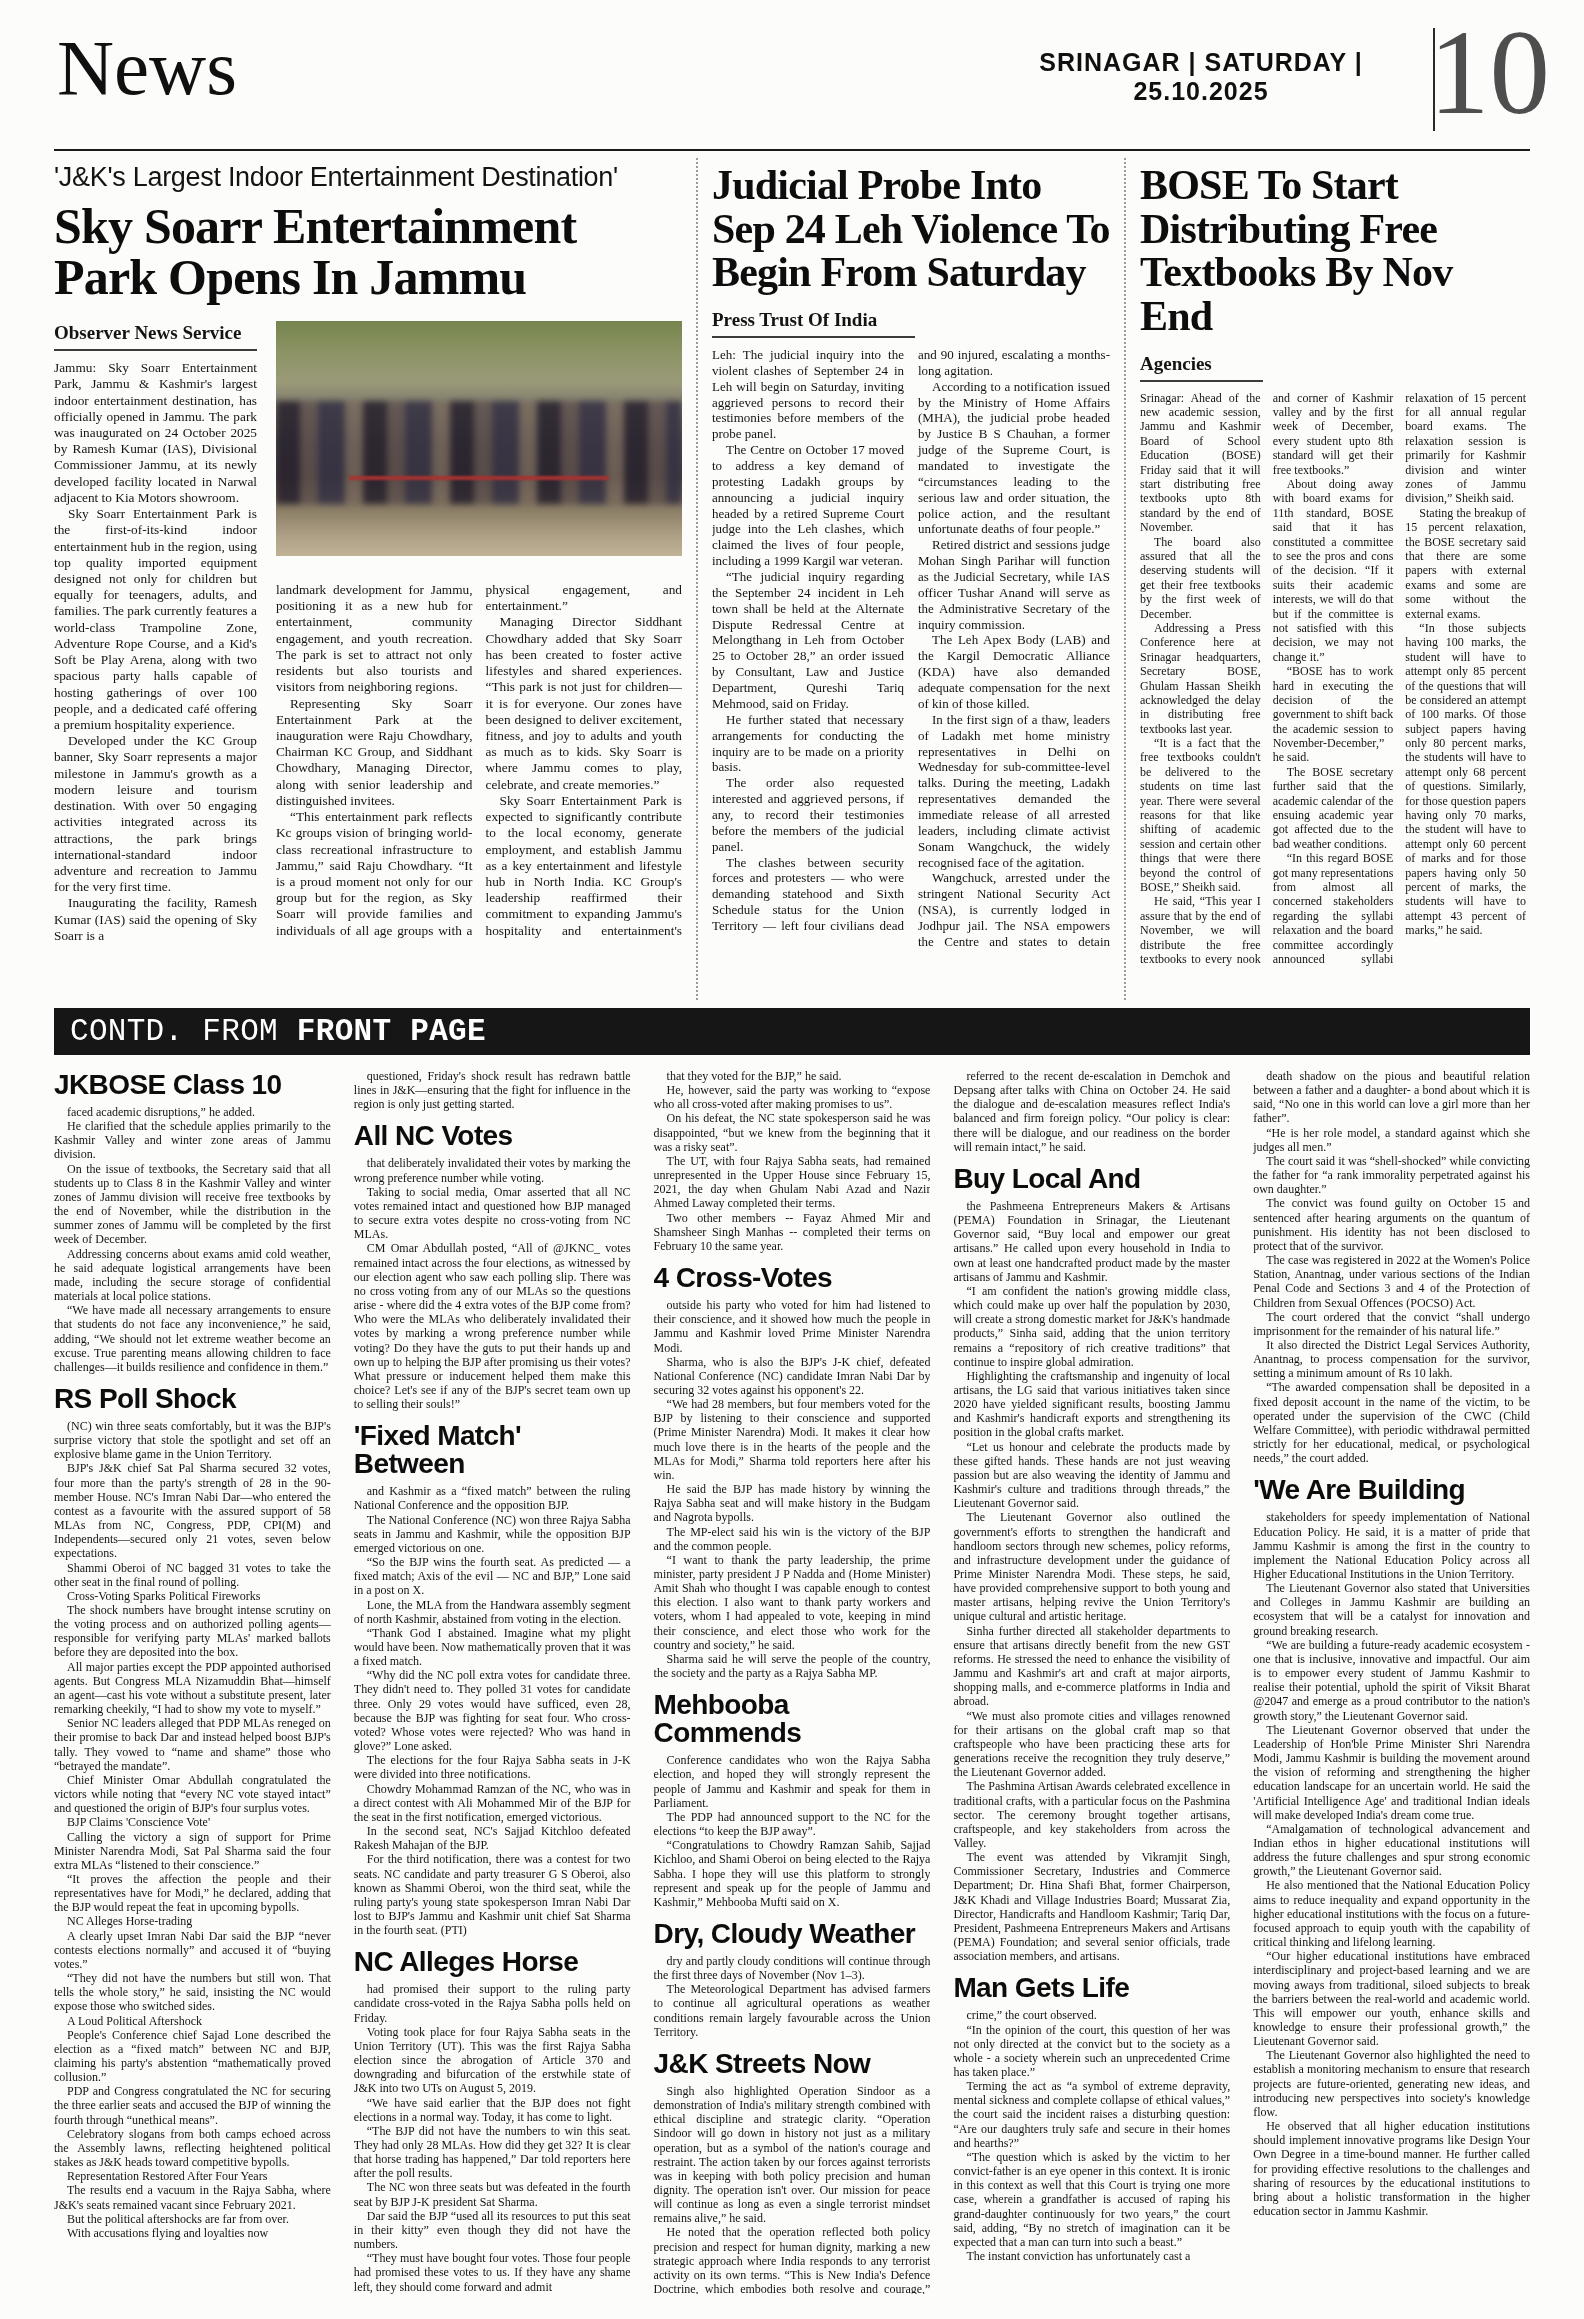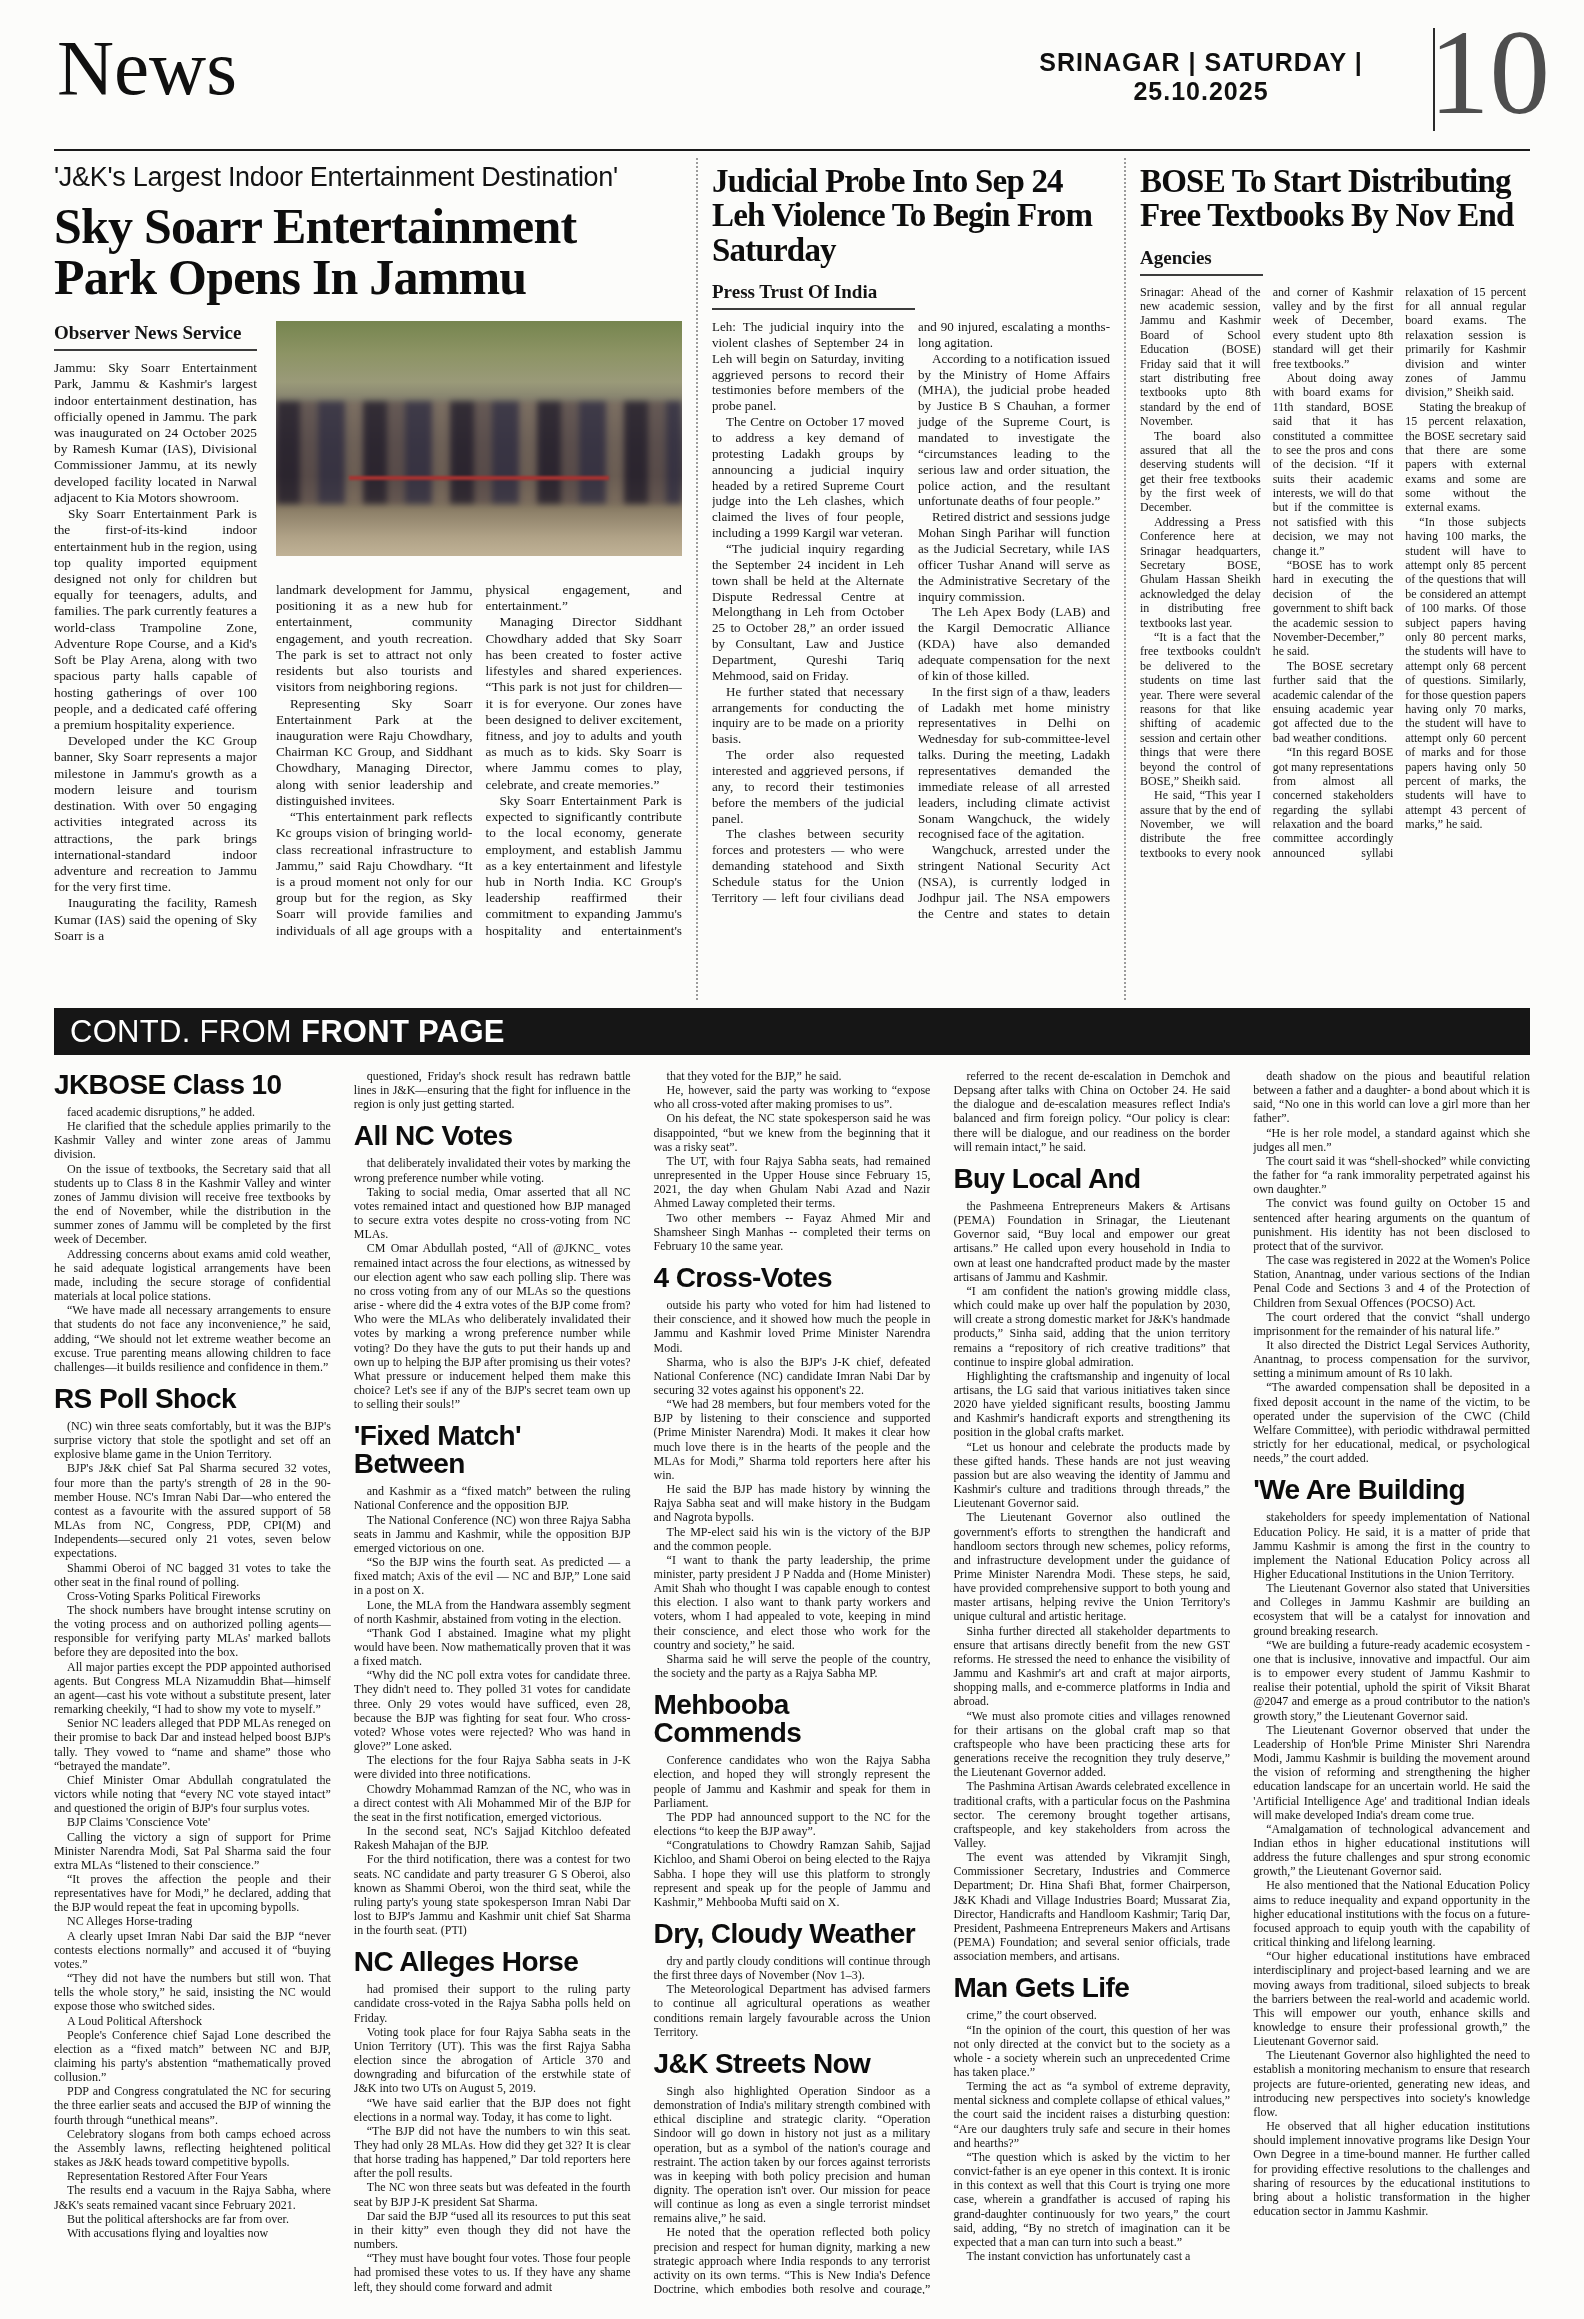--- a/index.html
+++ b/index.html
@@ -33,21 +33,21 @@
   
   .top-section { position:absolute; top:158px; left:54px; right:54px; height:842px; display:flex; gap:0; overflow:hidden; }
   .art { box-sizing:border-box; overflow:hidden; }
   .art-sky { width:642px; padding-right:14px; }
   .art-judicial { width:428px; border-left:2px dotted #9b9b9b; padding:0 14px; }
   .art-bose { width:402px; border-left:2px dotted #9b9b9b; padding-left:14px; }
 
   .kicker { font-family:"Liberation Sans", sans-serif; font-size:27px; margin:4px 0 8px; letter-spacing:-0.3px; }
   .headline { font-family:"Liberation Serif", serif; font-weight:bold; letter-spacing:-0.8px; color:#0d0d0d; }
   .headline-sky { font-size:50px; line-height:1.02; margin:0 0 18px; }
-  .headline-md  { font-size:33px; line-height:1.04; margin:6px 0 14px; }
+  .headline-md  { font-size:42px; line-height:1.04; margin:6px 0 14px; }
   .byline {
     font-family:"Liberation Serif", serif; font-weight:bold; font-size:19px;
     border-bottom:2px solid #3c3c3c; padding-bottom:5px; margin-bottom:9px;
   }
   .byline-half  { width:203px; }
   .byline-third { width:123px; }
 
   .bodytext p { margin:0; text-align:justify; }
   .bodytext p + p { text-indent:14px; }
 
@@ -62,21 +62,21 @@
     background:repeating-linear-gradient(90deg, rgba(38,32,44,.85) 0 24px, rgba(92,78,76,.75) 24px 42px, rgba(52,48,66,.85) 42px 69px, rgba(120,104,92,.7) 69px 87px);
     filter:blur(3px); }
   .photo-ribbon { position:absolute; left:18%; width:64%; top:66%; height:4px; background:#a83230; filter:blur(1px); }
 
   .cols-2 { column-count:2; column-gap:14px; font-size:13px; line-height:1.22; height:616px; overflow:hidden; }
   .cols-3 { column-count:3; column-gap:12px; font-size:12px; line-height:1.2; height:616px; overflow:hidden; }
 
   
   .contd-bar {
     position:absolute; top:1008px; left:54px; right:54px; height:47px;
-    background:#161616; color:#fff; font-family:Liberation Sans, sans-serif;
+    background:#161616; color:#fff; font-family:Liberation Mono, monospace;
     font-size:31px; line-height:47px; padding-left:16px; box-sizing:border-box; letter-spacing:0.3px;
   }
   .contd-bar .b { font-weight:800; }
 
   
   .bottom-section { position:absolute; top:1069px; left:54px; right:54px; bottom:26px; display:flex; gap:23px; overflow:hidden; }
   .bcol { flex:1; overflow:hidden; font-size:12px; line-height:1.18; }
   .bcol p { margin:0; text-align:justify; text-indent:13px; }
   .contd-heading {
     font-family:"Liberation Sans", sans-serif; font-size:28px; font-weight:800;

